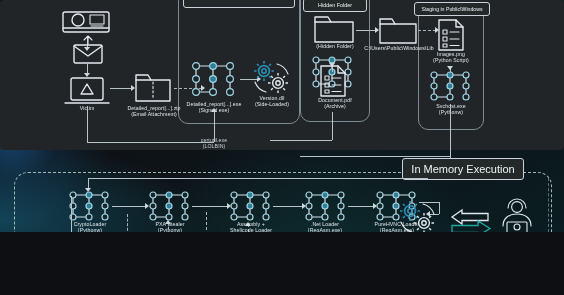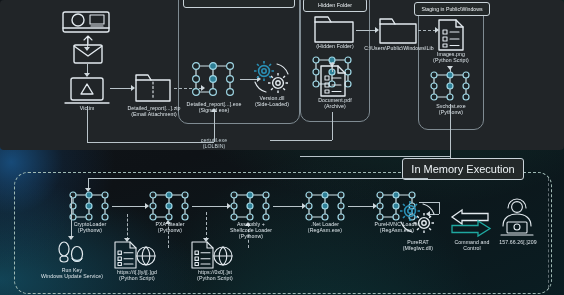--- a/index.html
+++ b/index.html
@@ -1,17 +1,17 @@
 <!DOCTYPE html>
 <html><head>
 <meta charset="utf-8">
 <style>
   html,body{margin:0;padding:0;background:#0d0f12;}
   #root{
-    position:relative;width:564px;height:295px;overflow:hidden;
+    position:relative;width:564px;height:232px;overflow:hidden;
     font-family:"Liberation Sans", sans-serif;
     background:
       radial-gradient(circle at 2% 55%, rgba(30,120,200,0.55) 0%, rgba(20,80,140,0.18) 9%, rgba(0,0,0,0) 18%),
       radial-gradient(ellipse at 0% 95%, rgba(25,140,180,0.40) 0%, rgba(0,0,0,0) 25%),
       radial-gradient(ellipse at 72% 8%, rgba(20,90,75,0.55) 0%, rgba(0,0,0,0) 48%),
       radial-gradient(ellipse at 55% 148%, rgba(18,95,95,0.45) 0%, rgba(0,0,0,0) 45%),
       linear-gradient(160deg,#12161a 0%, #0e1216 45%, #0a1d22 100%);
     color:#e8eef2;
   }
   

